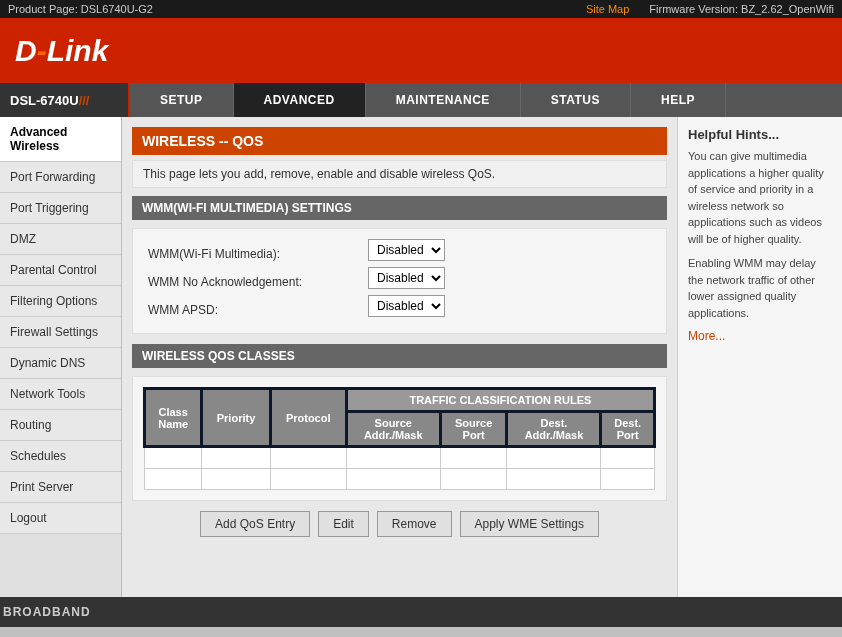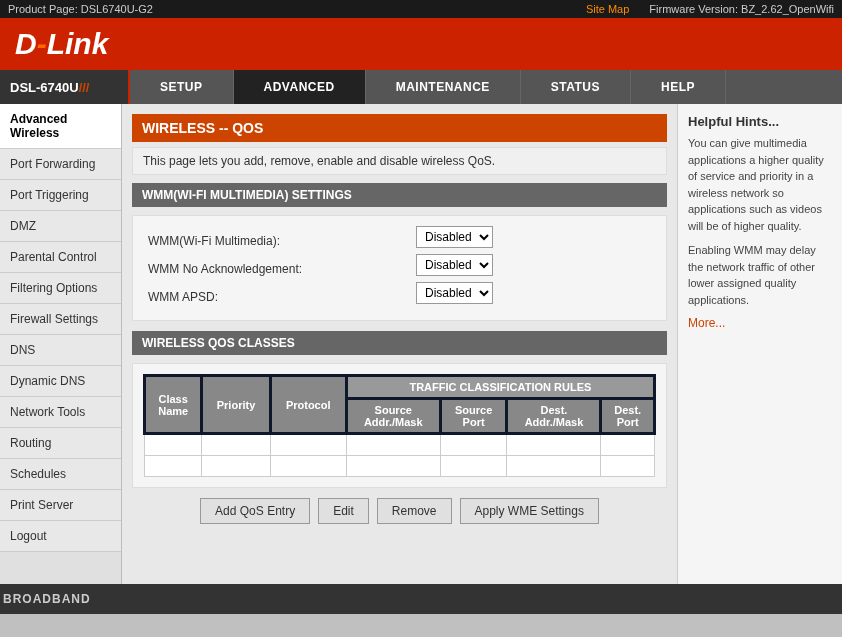--- a/index.html
+++ b/index.html
@@ -16,21 +16,21 @@
       align-items: center;
     }
     #top-bar a { color: #ff8c00; text-decoration: none; }
 
     
     #header {
       background: #cc2200;
       padding: 10px 15px;
       display: flex;
       align-items: center;
-      height: 52px;
+      height: 65px;
     }
 
     
     #main-nav {
       display: flex;
       background: #555;
     }
     #model-box {
       background: #333;
       color: white;
@@ -129,21 +129,20 @@
     .wmm-label {
       width: 220px;
       font-size: 12px;
       color: #333;
     }
     .wmm-select {
       font-size: 12px;
       padding: 2px 4px;
       border: 1px solid #999;
       background: white;
-      margin-left: 48px;
     }
 
     
     .qos-classes {
       background: #f5f5f5;
       border: 1px solid #ddd;
       padding: 10px;
       margin-bottom: 10px;
     }
 
@@ -268,21 +267,20 @@
 <div id="content-area">
 
   <div id="sidebar">
     <div class="sidebar-item active">Advanced Wireless</div>
     <div class="sidebar-item">Port Forwarding</div>
     <div class="sidebar-item">Port Triggering</div>
     <div class="sidebar-item">DMZ</div>
     <div class="sidebar-item">Parental Control</div>
     <div class="sidebar-item">Filtering Options</div>
     <div class="sidebar-item">Firewall Settings</div>
-    <div class="sidebar-item">DNS</div>
     <div class="sidebar-item">Dynamic DNS</div>
     <div class="sidebar-item">Network Tools</div>
     <div class="sidebar-item">Routing</div>
     <div class="sidebar-item">Schedules</div>
     <div class="sidebar-item">Print Server</div>
     <div class="sidebar-item">Logout</div>
   </div>
 
   <div id="main-content">
 

